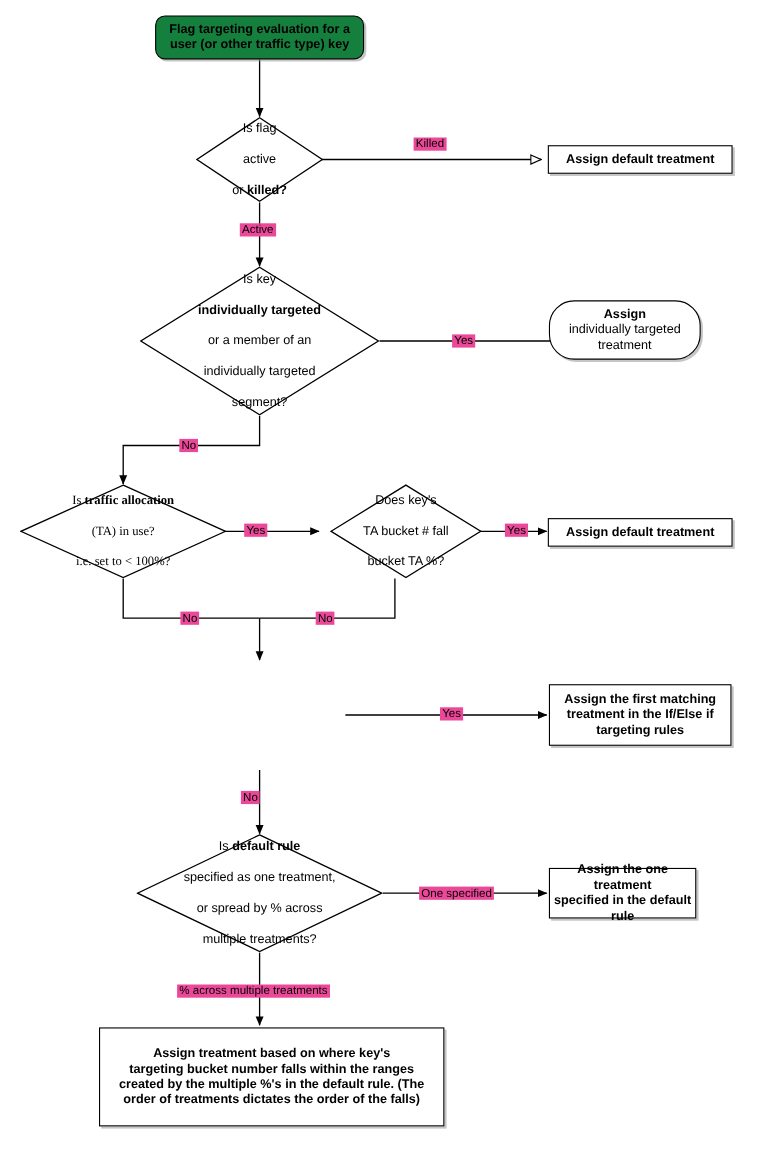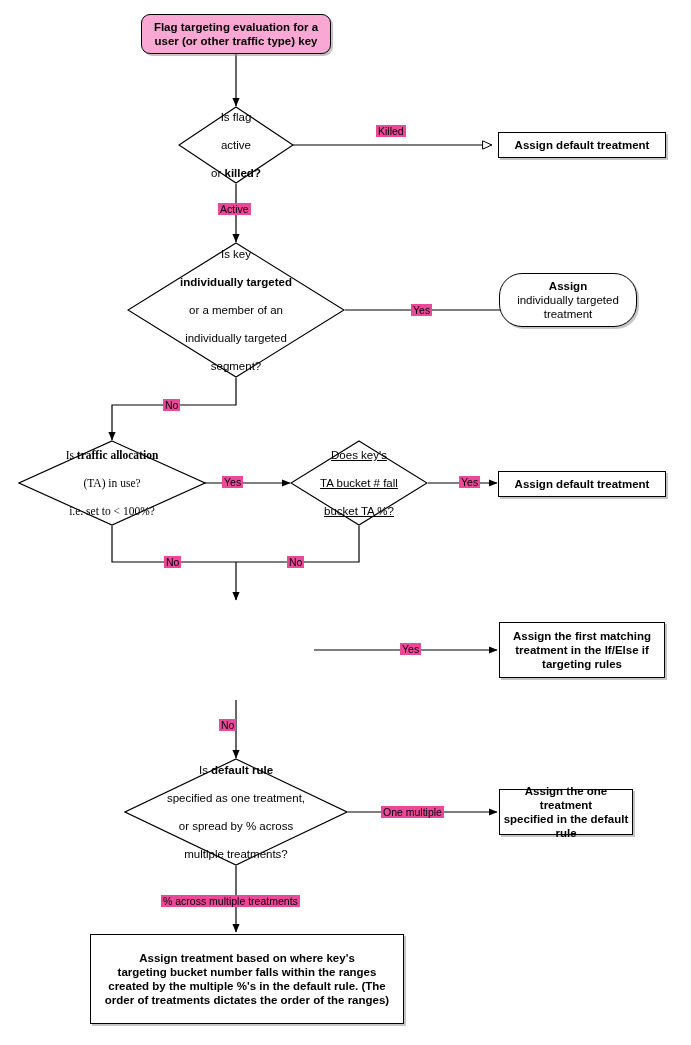--- a/index.html
+++ b/index.html
@@ -31,21 +31,21 @@
     justify-content: center;
     text-align: center;
     color: #000000;
     font-size: 11.5px;
     line-height: 14px;
   }
   
   .terminator {
     border: 1.3px solid #000000;
     border-radius: 9px;
-    background: #f9a8d4;
+    background: #15803d;
     font-weight: bold;
     box-shadow: 2px 2px 0 rgba(150,150,150,0.55);
   }
   
   .process {
     border: 1.3px solid #000000;
     background: #ffffff;
     font-weight: bold;
     box-shadow: 2px 2px 0 rgba(150,150,150,0.55);
   }
@@ -168,21 +168,21 @@
     <svg class="dia-shape" viewBox="0 0 188 86" preserveAspectRatio="none">
       <polygon points="94,1 187,43 94,85 1,43" fill="#ffffff" stroke="#000000" stroke-width="1.2"></polygon>
     </svg>
     <div class="dia-text" style="width:92%;font-family:Liberation Serif, serif;">
       <div><span>Is </span><b>traffic allocation</b></div>
       <div>(TA) in use?</div>
       <div>i.e. set to &lt; 100%?</div>
     </div>
   </div>
 
-  <div class="node decision" style="left:290px; top:440px; width:138px; height:86px;text-decoration:underline;">
+  <div class="node decision" style="left:300px; top:440px; width:138px; height:86px;">
     <svg class="dia-shape" viewBox="0 0 138 86" preserveAspectRatio="none">
       <polygon points="69,1 137,43 69,85 1,43" fill="#ffffff" stroke="#000000" stroke-width="1.2"></polygon>
     </svg>
     <div class="dia-text" style="width:86%;">
       <div>Does key's</div>
       <div>TA bucket # fall</div>
       <div>bucket TA %?</div>
     </div>
   </div>
 
@@ -211,21 +211,21 @@
 
   <div class="node process" style="left:499px; top:789px; width:134px; height:46px; flex-direction:column;">
     <span>Assign the one treatment</span>
     <span>specified in the default rule</span>
   </div>
 
   <div class="node process" style="left:78px; top:934px; width:314px; height:90px; flex-direction:column;margin-left:12px;">
     <span>Assign treatment based on where key's</span>
     <span>targeting bucket number falls within the ranges</span>
     <span>created by the multiple %'s in the default rule. (The</span>
-    <span>order of treatments dictates the order of the ranges)</span>
+    <span>order of treatments dictates the order of the falls)</span>
   </div>
 
   <div class="edge-label" style="left:376px; top:125px;">Killed</div>
 
   <div class="edge-label" style="left:218px; top:203px;">Active</div>
 
   <div class="edge-label" style="left:411px; top:304px;">Yes</div>
 
   <div class="edge-label" style="left:163px; top:399px;">No</div>
 
@@ -234,17 +234,17 @@
   <div class="edge-label" style="left:459px; top:476px;">Yes</div>
 
   <div class="edge-label" style="left:164px; top:556px;">No</div>
 
   <div class="edge-label" style="left:287px; top:556px;">No</div>
 
   <div class="edge-label" style="left:400px; top:643px;">Yes</div>
 
   <div class="edge-label" style="left:219px; top:719px;">No</div>
 
-  <div class="edge-label" style="left:381px; top:806px;">One multiple</div>
+  <div class="edge-label" style="left:381px; top:806px;">One specified</div>
 
   <div class="edge-label" style="left:161px; top:895px;">% across multiple treatments</div>
 
 </div>
 
 </body></html>

